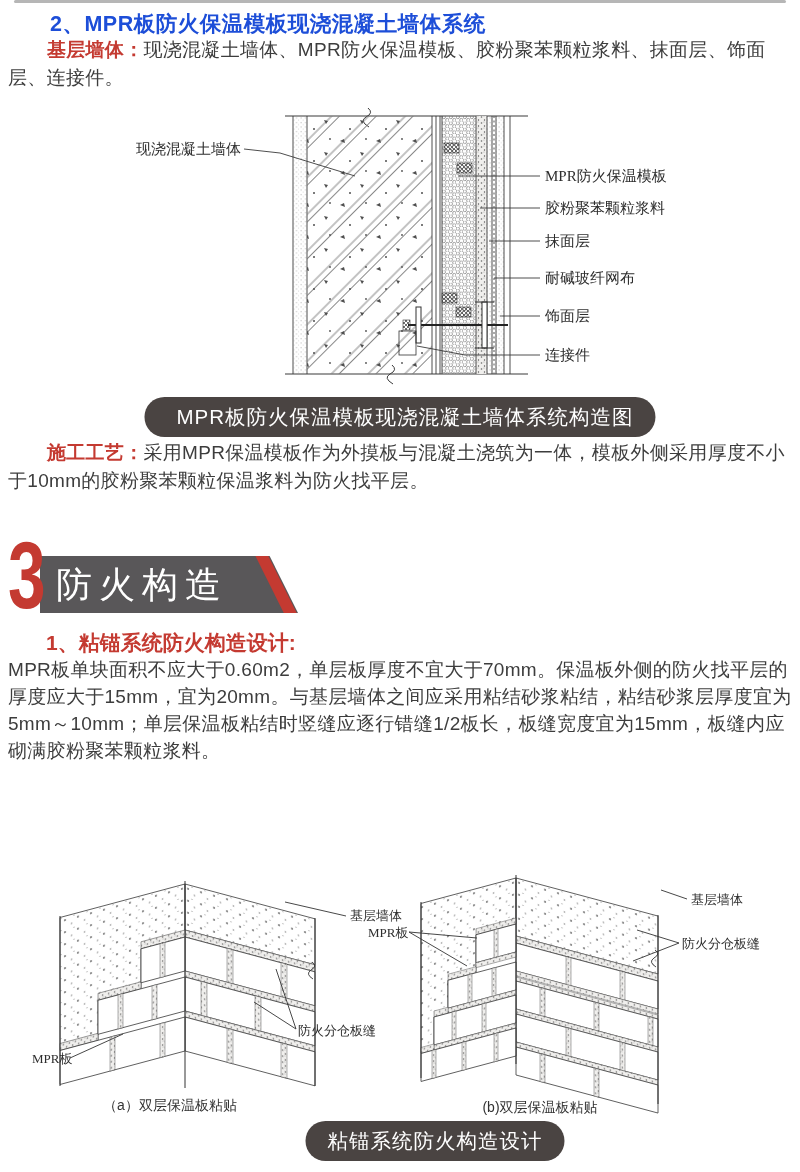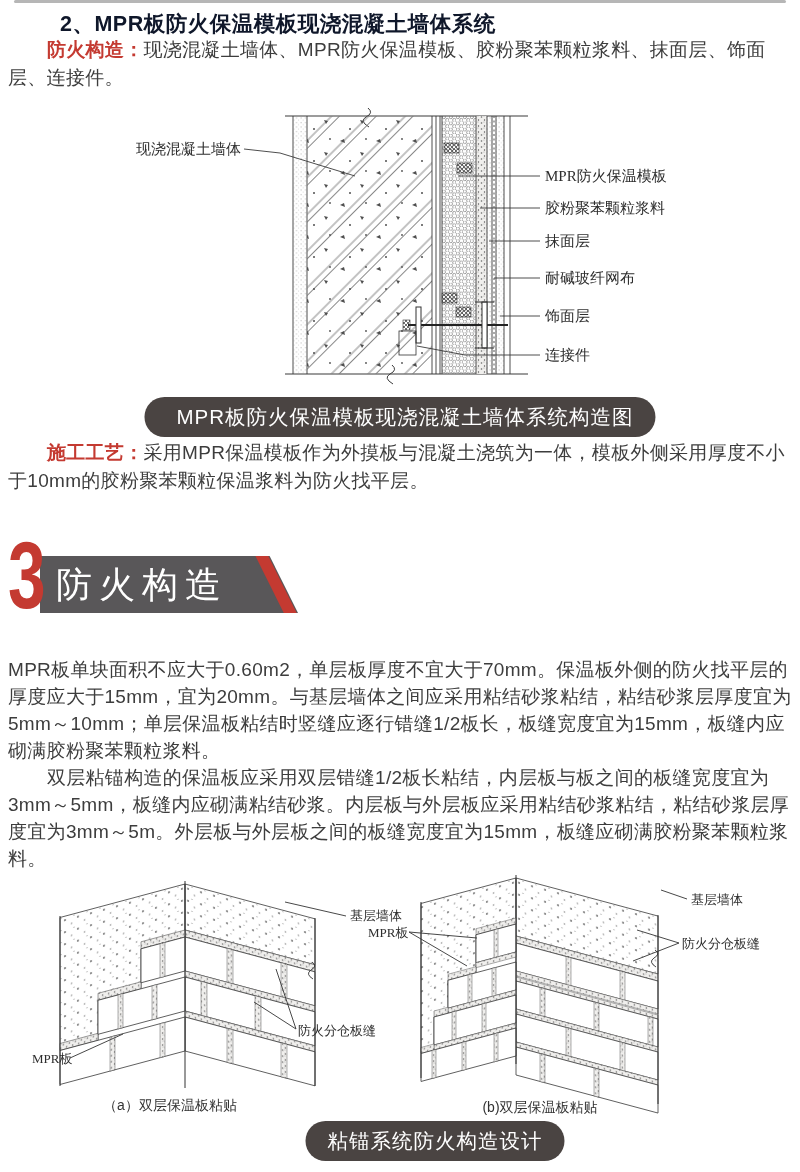--- a/index.html
+++ b/index.html
@@ -1,19 +1,19 @@
 <!DOCTYPE html>
 <html><head>
 <meta charset="utf-8">
 <style>
   html,body{margin:0;padding:0;background:#e9e9e9;}
   .page{position:relative;width:800px;height:1172px;background:#ffffff;margin:0 auto;overflow:hidden;
         font-family:"Liberation Sans",sans-serif;color:#3d3d3d;}
   .top-artifact{position:absolute;left:14px;top:0;width:772px;height:3px;background:#8f8f8f;opacity:.65;border-radius:2px;}
-  .h2-heading{position:absolute;left:60px;top:9px;font-size:21.5px;font-weight:bold;color:#0f172a;letter-spacing:.5px;}
+  .h2-heading{position:absolute;left:50px;top:9px;font-size:21.5px;font-weight:bold;color:#1d4ed8;letter-spacing:.5px;}
   .para{position:absolute;left:8px;width:784px;font-size:19px;line-height:27.5px;letter-spacing:.3px;}
   .para.indent{text-indent:2.05em;}
   .red-label{color:#c43a31;font-weight:bold;}
   .comp-para{top:36px;}
   .proc-para{top:439px;}
   .detail-svg{position:absolute;left:120px;top:103px;}
   .pill{position:absolute;background:#4a4442;color:#fff;border-radius:20px;padding:6px 22px;
         font-size:20.5px;letter-spacing:1px;white-space:nowrap;}
   .pill-top{top:397px;left:50%;transform:translateX(-50%);padding-left:32px;}
   .pill-bottom{top:1121px;left:calc(50% + 35px);transform:translateX(-50%);}
@@ -75,21 +75,21 @@
         <circle cx="1" cy="1.5" r="0.45" fill="#777"></circle>
         <circle cx="3.2" cy="3.6" r="0.4" fill="#999"></circle>
       </pattern>
     </defs>
   </svg>
 
   <div class="top-artifact"></div>
 
   <div class="h2-heading">2、MPR板防火保温模板现浇混凝土墙体系统</div>
 
-  <div class="para indent comp-para"><span class="red-label">防火构造：</span><span>现浇混凝土墙体、MPR防火保温模板、胶粉聚苯颗粒浆料、抹面层、饰面层、连接件。</span></div>
+  <div class="para indent comp-para"><span class="red-label">基层墙体：</span><span>现浇混凝土墙体、MPR防火保温模板、胶粉聚苯颗粒浆料、抹面层、饰面层、连接件。</span></div>
 
   <svg class="detail-svg" width="560" height="292" viewBox="0 0 560 292">
     <g stroke="#3a3a3a" stroke-width="1.1" fill="none">
       <line x1="165" y1="13" x2="408" y2="13"></line>
       <line x1="165" y1="271" x2="408" y2="271"></line>
     </g>
 
     <path d="M248,5 q6,5 -2,9 q-7,4 3,10" stroke="#3a3a3a" stroke-width="1" fill="none"></path>
     <path d="M272,262 q6,5 -2,9 q-7,4 3,10" stroke="#3a3a3a" stroke-width="1" fill="none"></path>
 
@@ -160,24 +160,24 @@
 
   <div class="pill pill-top">MPR板防火保温模板现浇混凝土墙体系统构造图</div>
 
   <div class="para indent proc-para"><span class="red-label">施工工艺：</span><span>采用MPR保温模板作为外摸板与混凝土浇筑为一体，模板外侧采用厚度不小于10mm的胶粉聚苯颗粒保温浆料为防火找平层。</span></div>
 
   <div class="big-num">3</div>
   <div class="sec-banner"></div>
   <div class="sec-banner-red"></div>
   <div class="sec-banner-title">防火构造</div>
 
+  <div class="sub-heading">1、粘锚系统防火构造设计:</div>
 
   <div class="body-text">
     <p class="p1">MPR板单块面积不应大于0.60m2，单层板厚度不宜大于70mm。保温板外侧的防火找平层的厚度应大于15mm，宜为20mm。与基层墙体之间应采用粘结砂浆粘结，粘结砂浆层厚度宜为5mm～10mm；单层保温板粘结时竖缝应逐行错缝1/2板长，板缝宽度宜为15mm，板缝内应砌满胶粉聚苯颗粒浆料。</p>
-    <p class="p2">双层粘锚构造的保温板应采用双层错缝1/2板长粘结，内层板与板之间的板缝宽度宜为3mm～5mm，板缝内应砌满粘结砂浆。内层板与外层板应采用粘结砂浆粘结，粘结砂浆层厚度宜为3mm～5m。外层板与外层板之间的板缝宽度宜为15mm，板缝应砌满胶粉聚苯颗粒浆料。</p>
   </div>
 
   <svg class="fig-svg" style="left:30px;top:872px;" width="380" height="250" viewBox="0 0 380 250">
 
     <g transform="translate(155,12) skewY(15)" stroke="#444" stroke-width="0.8">
       <rect x="0" y="0" width="130" height="46" fill="url(#p-stip)"></rect>
       <rect x="0" y="46" width="130" height="7" fill="url(#p-speck)" stroke-width="0.5"></rect>
       <rect x="0" y="53" width="130" height="34" fill="#fff"></rect>
       <rect x="42" y="53" width="6" height="34" fill="url(#p-speck)" stroke-width="0.4"></rect>
       <rect x="96" y="53" width="6" height="34" fill="url(#p-speck)" stroke-width="0.4"></rect>

